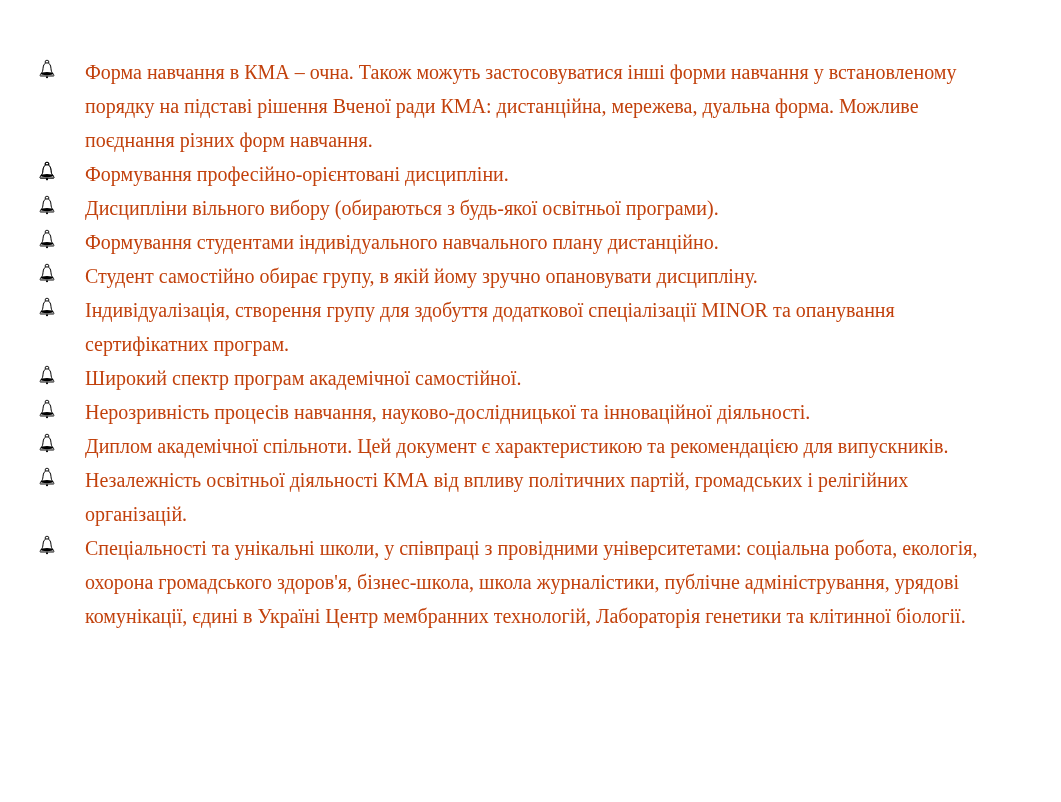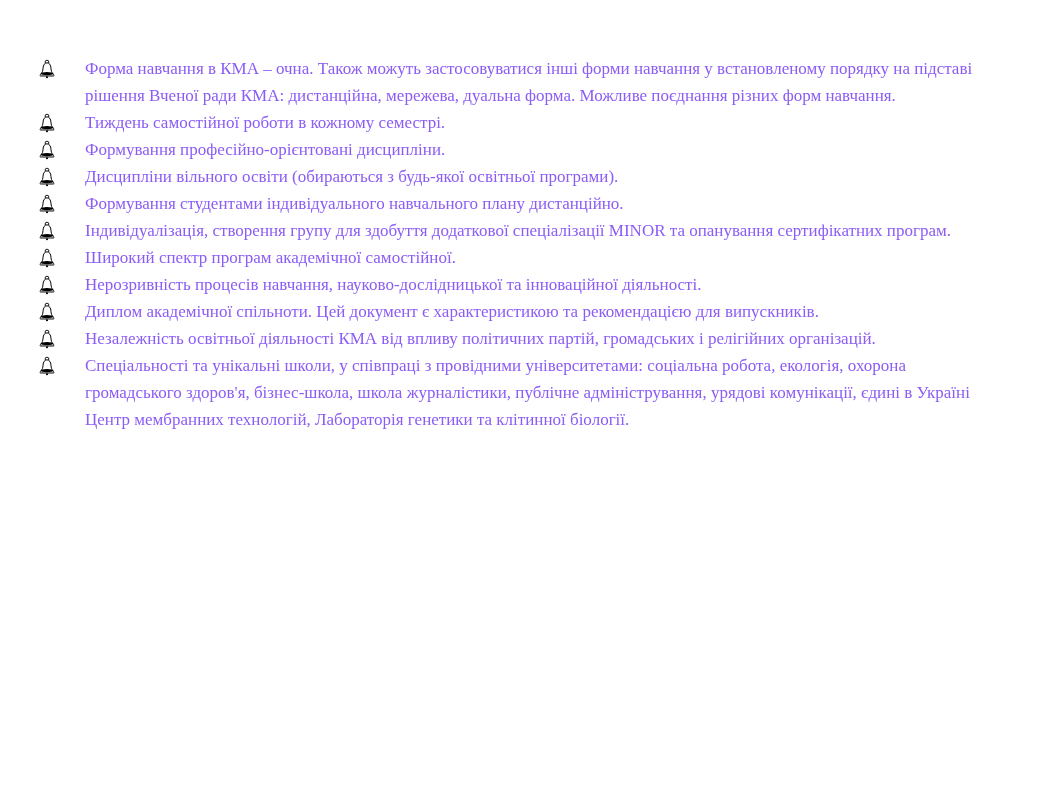--- a/index.html
+++ b/index.html
@@ -21,23 +21,23 @@
     margin: 0;
     padding: 0;
     position: absolute;
     left: 38px;
     top: 55px;
     width: 940px;
   }
   ul.features li {
     position: relative;
     padding-left: 47px;
-    font-size: 17px;
-    line-height: 27px;
-    color: #8b5cf6;
+    font-size: 20px;
+    line-height: 34px;
+    color: #c2410c;
   }
   .bullet {
     position: absolute;
     left: 0;
     top: 4px;
     width: 18px;
     height: 21px;
     display: inline-block;
   }
   .bullet svg {
@@ -75,45 +75,52 @@
           </svg>
         </span>
       <span>Форма навчання в КМА – очна. Також можуть застосовуватися інші форми навчання у встановленому порядку на підставі рішення Вченої ради КМА: дистанційна, мережева, дуальна форма. Можливе поєднання різних форм навчання.</span>
     </li>
     <li>
       <span class="bullet">
           <svg>
             <use href="#bell-glyph"></use>
           </svg>
         </span>
-      <span>Тиждень самостійної роботи в кожному семестрі.</span>
     </li>
     <li>
       <span class="bullet">
           <svg>
             <use href="#bell-glyph"></use>
           </svg>
         </span>
       <span>Формування професійно-орієнтовані дисципліни.</span>
     </li>
     <li>
       <span class="bullet">
           <svg>
             <use href="#bell-glyph"></use>
           </svg>
         </span>
-      <span>Дисципліни вільного освіти (обираються з будь-якої освітньої програми).</span>
+      <span>Дисципліни вільного вибору (обираються з будь-якої освітньої програми).</span>
     </li>
     <li>
       <span class="bullet">
           <svg>
             <use href="#bell-glyph"></use>
           </svg>
         </span>
       <span>Формування студентами індивідуального навчального плану дистанційно.</span>
+    </li>
+    <li>
+      <span class="bullet">
+          <svg>
+            <use href="#bell-glyph"></use>
+          </svg>
+        </span>
+      <span>Студент самостійно обирає групу, в якій йому зручно опановувати дисципліну.</span>
     </li>
     <li>
       <span class="bullet">
           <svg>
             <use href="#bell-glyph"></use>
           </svg>
         </span>
       <span>Індивідуалізація, створення групу для здобуття додаткової спеціалізації MINOR та опанування сертифікатних програм.</span>
     </li>
     <li>

